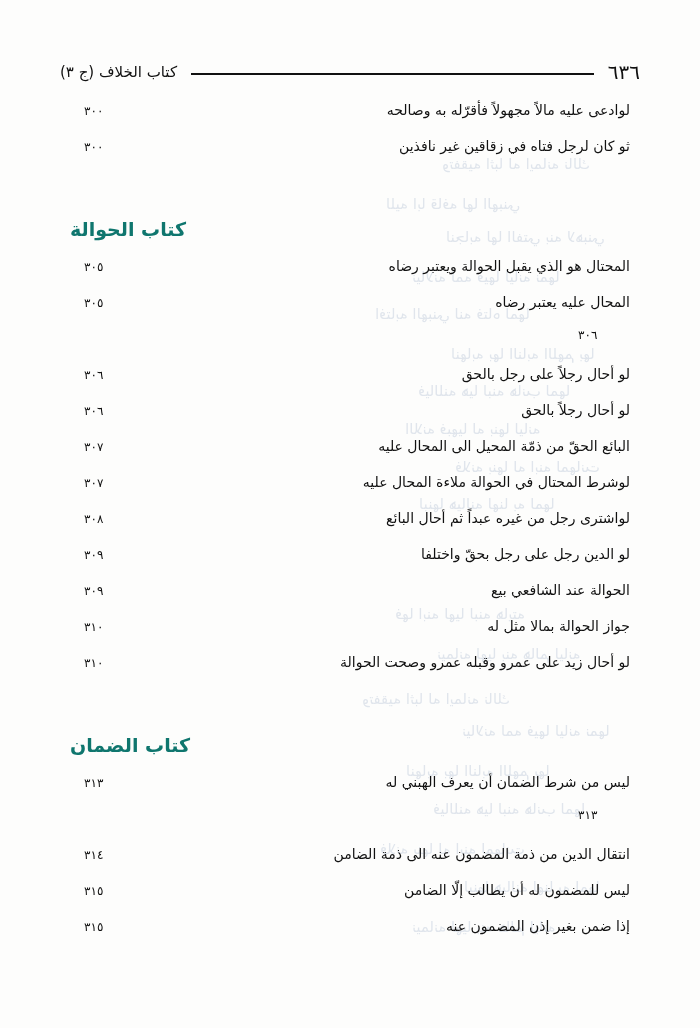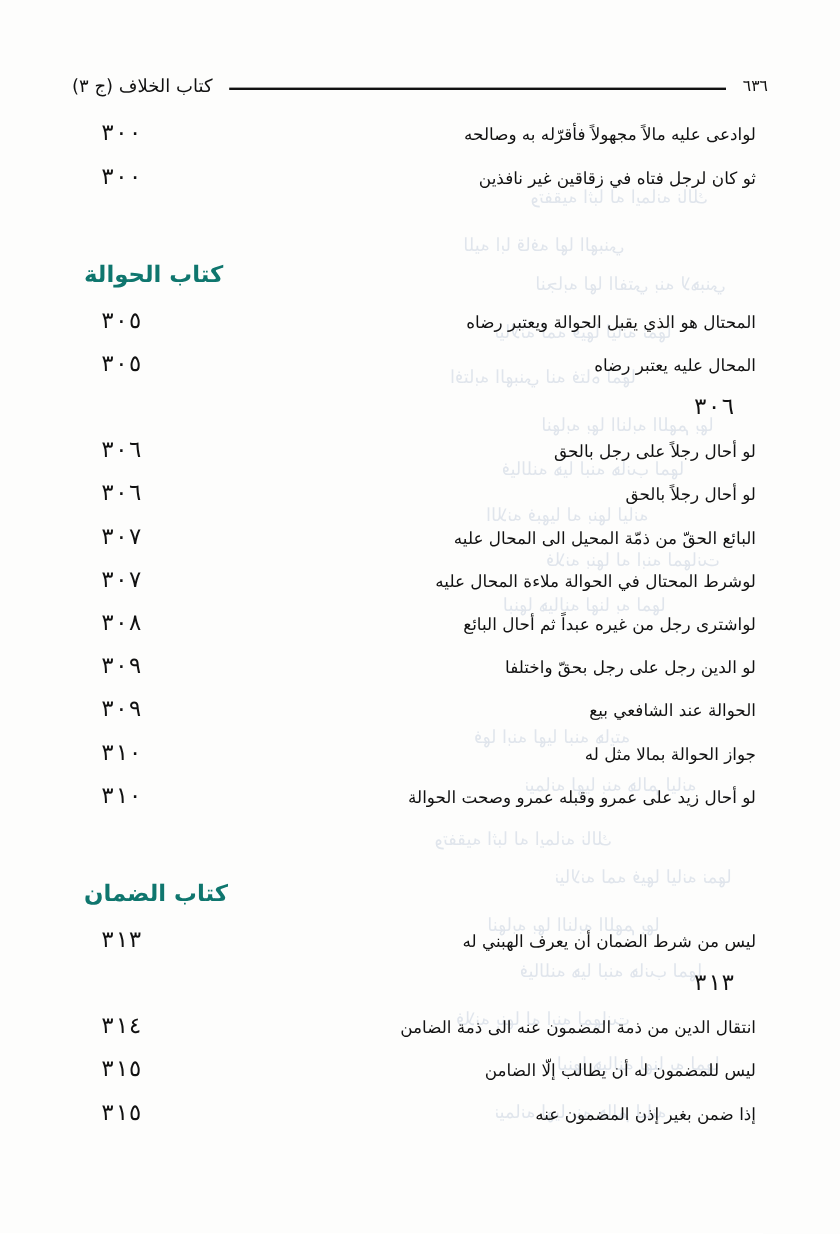--- a/index.html
+++ b/index.html
@@ -43,21 +43,21 @@
     top: 58px;
     left: 60px;
     right: 60px;
     height: 28px;
     display: flex;
     align-items: center;
     flex-direction: row-reverse;
     gap: 14px;
   }
   .header .page-num {
-    font-size: 13px;
+    font-size: 20px;
     letter-spacing: 1px;
     color: #111;
     order: 3;
   }
   .header .rule {
     flex: 1 1 auto;
     height: 0;
     border-top: 2px solid #111;
     margin-top: 4px;
     order: 2;
@@ -79,28 +79,27 @@
 
   .entry {
     display: flex;
     flex-direction: row;
     align-items: baseline;
     justify-content: space-between;
     margin-bottom: 6px;
     height: 30px;
   }
   .entry .pg {
-    font-size: 19px;
+    font-size: 12px;
     letter-spacing: 1px;
     color: #111;
     min-width: 52px;
     text-align: left;
     flex: 0 0 auto;
     padding-left: 14px;
-    font-family: Liberation Mono, monospace;
   }
   .entry .txt {
     font-size: 14px;
     line-height: 1.5;
     color: #111;
     text-align: right;
     flex: 1 1 auto;
     white-space: nowrap;
     overflow: visible;
   }

